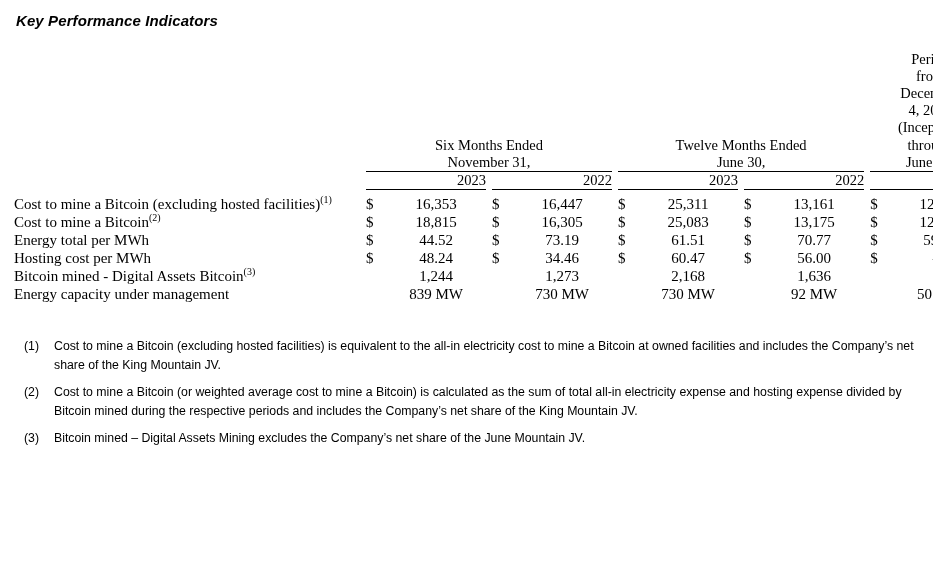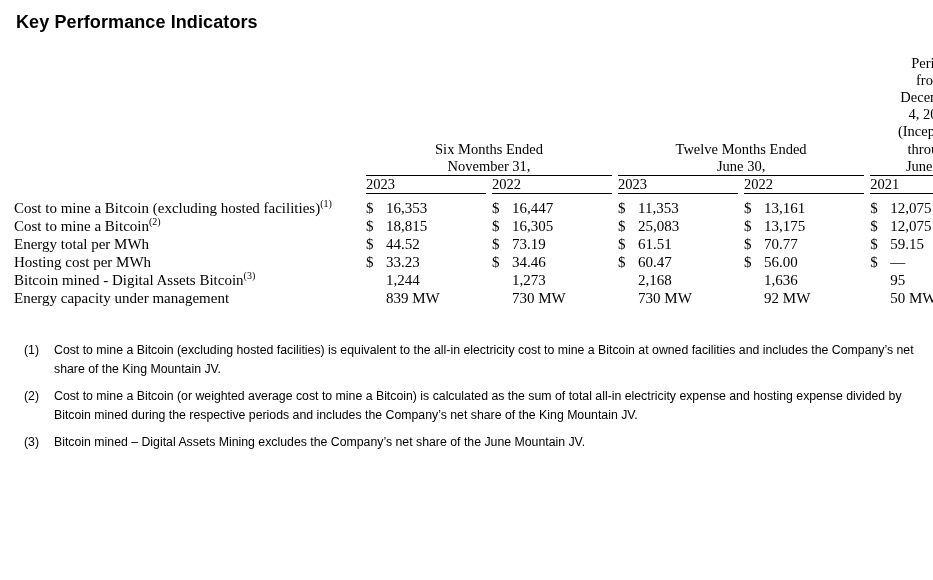--- a/index.html
+++ b/index.html
@@ -18,23 +18,24 @@
   .page {
     position: relative;
     width: 933px;
     height: 580px;
     box-sizing: border-box;
     padding: 8px 14px 0 14px;
   }
   .title {
     font-family: "Liberation Sans", sans-serif;
     font-weight: bold;
-    font-size: 18px;
+    font-size: 15px;
     margin: 4px 0 13px 2px;
     letter-spacing: 0.1px;
+    font-style: italic;
   }
 
   table.kpi {
     border-collapse: collapse;
     margin-top: 22px;
     width: 918px;
     table-layout: fixed;
     font-size: 14.5px;
   }
   table.kpi td, table.kpi th {
@@ -53,21 +54,21 @@
     text-align: center;
     font-weight: bold;
     font-size: 14.5px;
     line-height: 1.18;
     padding-bottom: 2px;
   }
   .hdr-group.bordered {
     border-bottom: 1px solid #000;
   }
   .hdr-year {
-    text-align: left;
+    text-align: right;
     font-weight: bold;
     font-size: 14.5px;
     border-bottom: 1px solid #000;
     padding-bottom: 2px;
     padding-top: 3px;
   }
   .hdr-tall {
     vertical-align: bottom;
   }
 
@@ -76,21 +77,21 @@
     padding: 1px 0 1px 16px;
     font-size: 15px;
     line-height: 1.2;
   }
   .cur {
     text-align: left;
     font-size: 15px;
     padding-bottom: 1px;
   }
   .num {
-    text-align: left;
+    text-align: center;
     font-size: 15px;
     padding-bottom: 1px;
     padding-right: 2px;
   }
   sup {
     font-size: 10px;
     vertical-align: super;
     line-height: 0;
   }
 
@@ -185,21 +186,21 @@
 
     <tr>
       <td class="row-label"><span>Cost to mine a Bitcoin (excluding hosted facilities)</span><sup>(1)</sup></td>
       <td class="cur">$</td>
       <td class="num">16,353</td>
       <td></td>
       <td class="cur">$</td>
       <td class="num">16,447</td>
       <td></td>
       <td class="cur">$</td>
-      <td class="num">11,353</td>
+      <td class="num">25,311</td>
       <td></td>
       <td class="cur">$</td>
       <td class="num">13,161</td>
       <td></td>
       <td class="cur">$</td>
       <td class="num">12,075</td>
     </tr>
 
     <tr>
       <td class="row-label"><span>Cost to mine a Bitcoin</span><sup>(2)</sup></td>
@@ -233,21 +234,21 @@
       <td class="cur">$</td>
       <td class="num">70.77</td>
       <td></td>
       <td class="cur">$</td>
       <td class="num">59.15</td>
     </tr>
 
     <tr>
       <td class="row-label"><span>Hosting cost per MWh</span><sup></sup></td>
       <td class="cur">$</td>
-      <td class="num">33.23</td>
+      <td class="num">48.24</td>
       <td></td>
       <td class="cur">$</td>
       <td class="num">34.46</td>
       <td></td>
       <td class="cur">$</td>
       <td class="num">60.47</td>
       <td></td>
       <td class="cur">$</td>
       <td class="num">56.00</td>
       <td></td>

